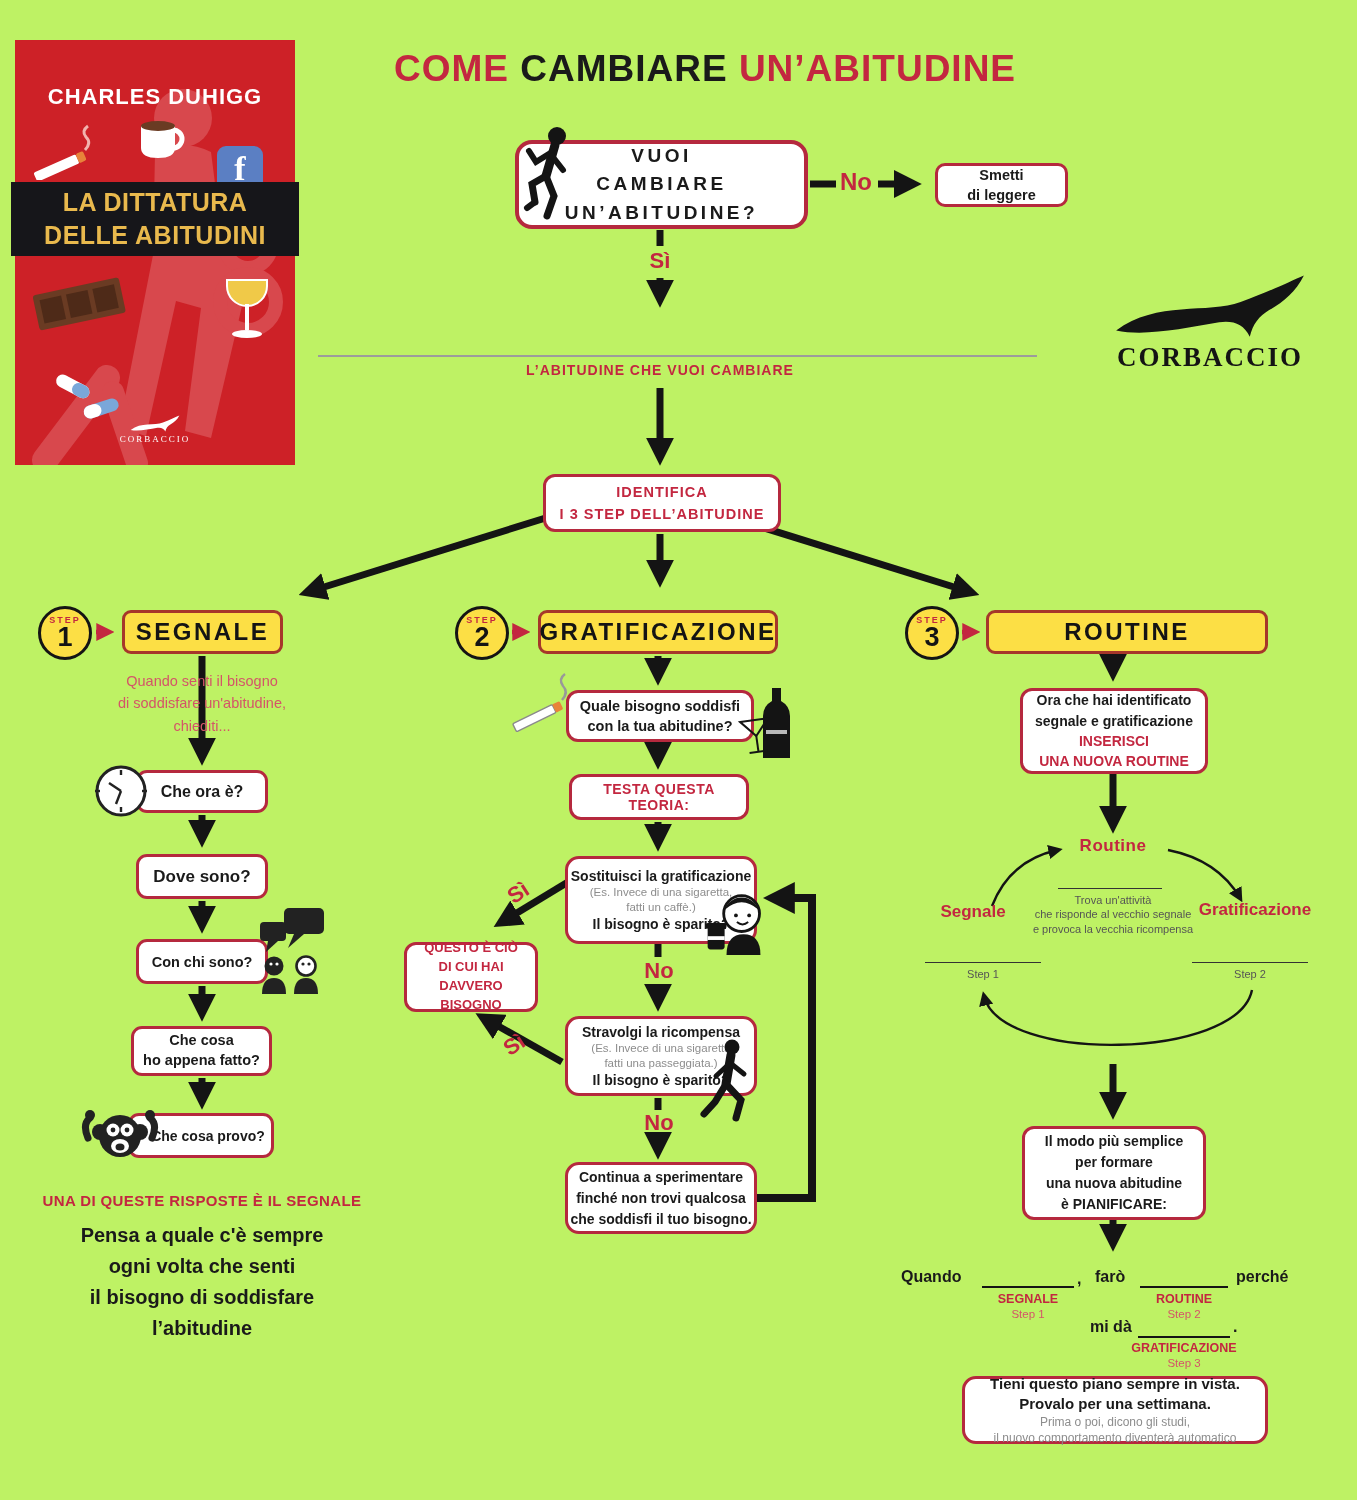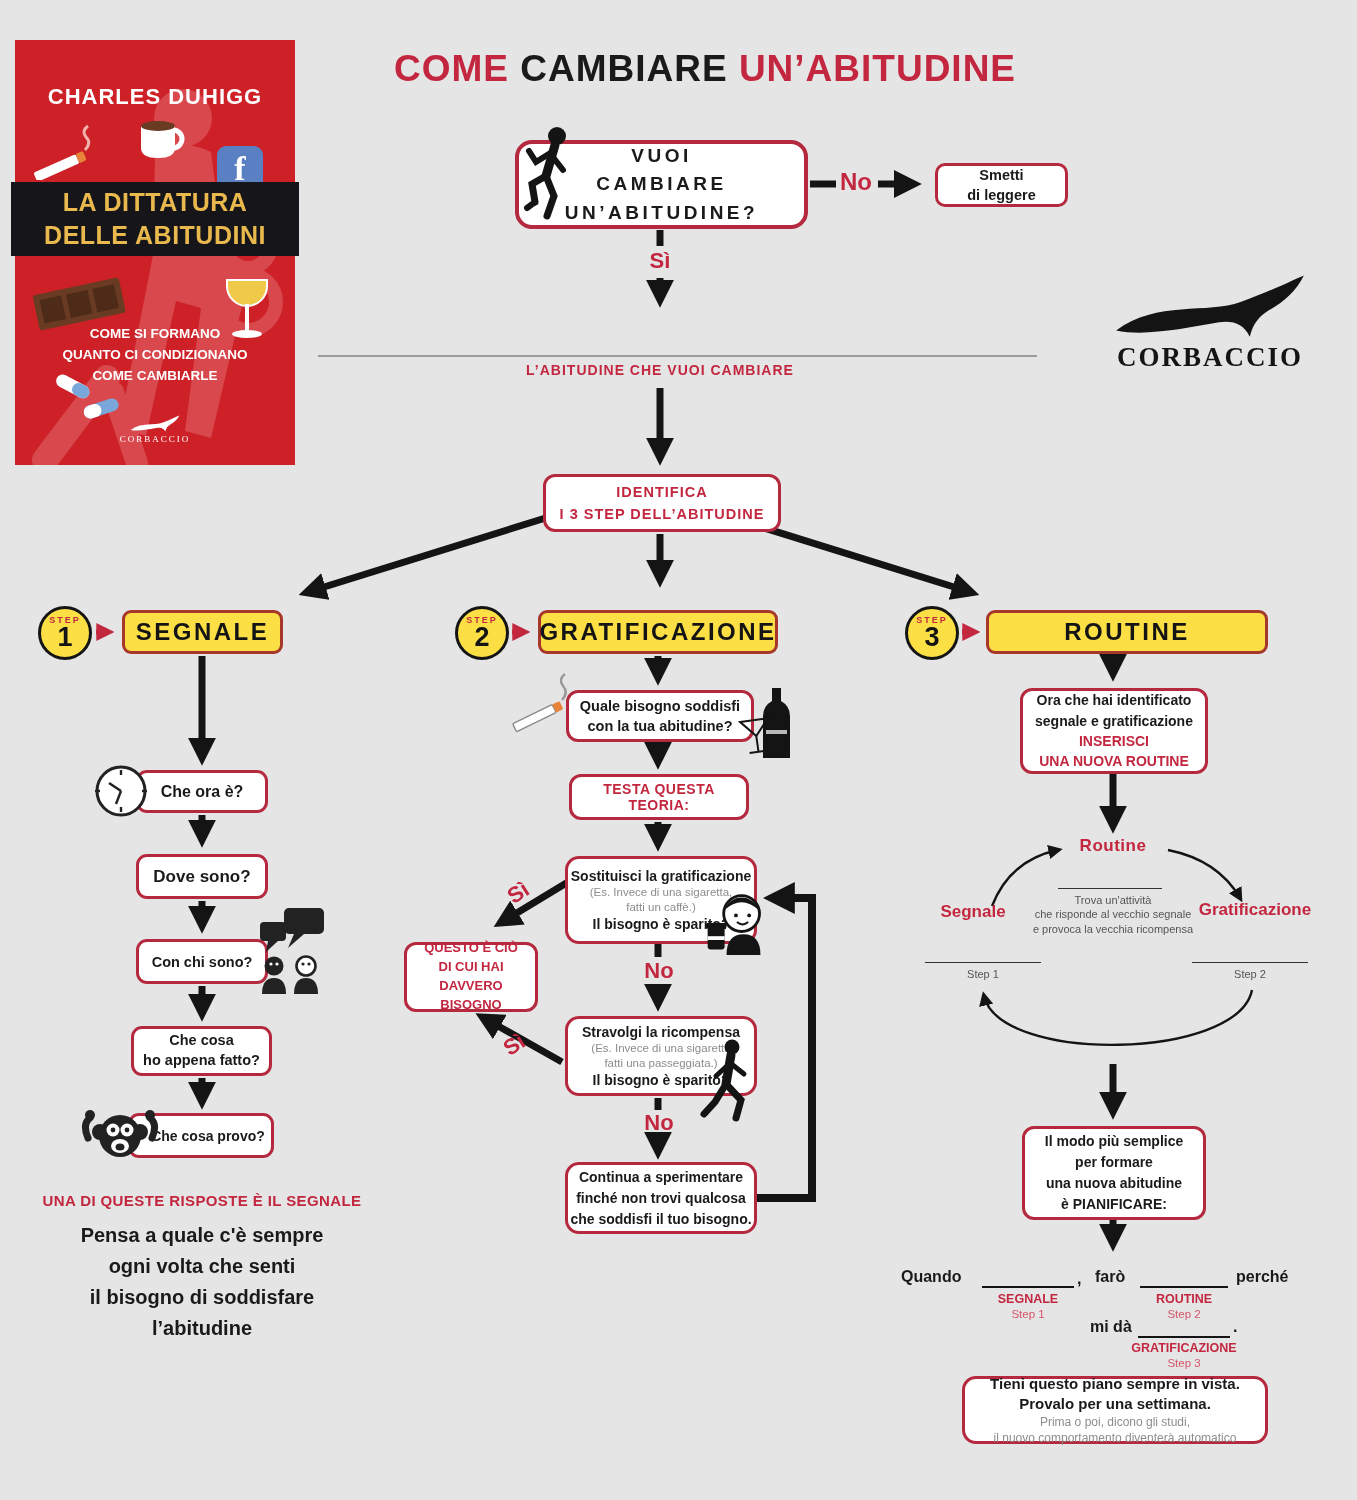--- a/index.html
+++ b/index.html
@@ -1,16 +1,16 @@
 <!DOCTYPE html>
 <html><head>
 <meta charset="utf-8">
 <style>
   html,body{margin:0;padding:0;background:#fff;}
-  #canvas{position:relative;width:1357px;height:1500px;background:#e5e5e5;overflow:hidden;
+  #canvas{position:relative;width:1357px;height:1500px;background:#bef264;overflow:hidden;
           font-family:"Liberation Sans","DejaVu Sans",sans-serif;color:#1a1a1a;}
   .abs{position:absolute;box-sizing:border-box;}
   .ctr{display:flex;flex-direction:column;align-items:center;justify-content:center;text-align:center;}
   .box{background:#fff;border:3.5px solid #b5293e;border-radius:14px;font-weight:bold;}
   .red{color:#c32740;}
   .pink{color:#d45568;}
   .gray{color:#8d8d8d;font-weight:normal;}
   .ybox{background:#fcdf45;border:3px solid #a6372a;border-radius:9px;font-weight:bold;
         letter-spacing:2.5px;font-size:24px;color:#141414;}
   .badge{width:54px;height:54px;border-radius:50%;background:#fcdf45;border:3px solid #141414;}
@@ -121,25 +121,20 @@
         <rect x="39" y="20" width="22" height="24" fill="#4e2a18"></rect>
         <rect x="66" y="20" width="22" height="24" fill="#4e2a18"></rect>
       </g>
     </svg>
     <svg class="abs" style="left:206px;top:236px;" width="52" height="66" viewBox="0 0 52 66">
       <path d="M6 4 h40 v6 a20 20 0 0 1 -40 0 z" fill="#f0c948" stroke="#fff" stroke-width="2"></path>
       <rect x="24" y="28" width="4" height="26" fill="#fff"></rect>
       <ellipse cx="26" cy="58" rx="15" ry="4" fill="#fff"></ellipse>
     </svg>
 
-    <div class="abs ctr" style="left:0;top:284px;width:280px;font-size:13.5px;font-weight:bold;color:#fff;line-height:1.55;">
-      <div>COME SI FORMANO</div>
-      <div>QUANTO CI CONDIZIONANO</div>
-      <div>COME CAMBIARLE</div>
-    </div>
 
     <svg class="abs" style="left:34px;top:330px;" width="80" height="52" viewBox="0 0 80 52">
       <g transform="rotate(28 24 16)">
         <rect x="6" y="10" width="36" height="13" rx="6.5" fill="#fff"></rect>
         <rect x="24" y="10" width="18" height="13" rx="6.5" fill="#7aa7d9"></rect>
       </g>
       <g transform="rotate(-18 52 38)">
         <rect x="34" y="32" width="36" height="13" rx="6.5" fill="#7aa7d9"></rect>
         <rect x="34" y="32" width="18" height="13" rx="6.5" fill="#fff"></rect>
       </g>
@@ -205,20 +200,25 @@
     <div class="n">2</div>
   </div>
   <div class="abs ybox ctr" style="left:538px;top:610px;width:240px;height:44px;">GRATIFICAZIONE</div>
 
   <div class="abs badge ctr" style="left:905px;top:606px;">
     <div class="s">STEP</div>
     <div class="n">3</div>
   </div>
   <div class="abs ybox ctr" style="left:986px;top:610px;width:282px;height:44px;">ROUTINE</div>
 
+  <div class="abs ctr pink" style="left:92px;top:670px;width:220px;font-size:14.5px;line-height:1.55;">
+    <div>Quando senti il bisogno</div>
+    <div>di soddisfare un'abitudine,</div>
+    <div>chiediti...</div>
+  </div>
 
   <div class="abs box ctr" style="left:136px;top:770px;width:132px;height:43px;border-width:3px;border-radius:11px;font-size:16px;">Che ora è?</div>
   <svg class="abs" style="left:92px;top:762px;" width="58" height="58" viewBox="0 0 58 58">
     <circle cx="29" cy="29" r="24" fill="#fff" stroke="#222" stroke-width="3"></circle>
     <g stroke="#222" stroke-width="2.4">
       <path d="M29 8 v5"></path>
         <path d="M29 45 v5"></path>
         <path d="M3 29 h5"></path>
         <path d="M50 29 h5"></path>
       <path d="M29 29 L17 21"></path>

